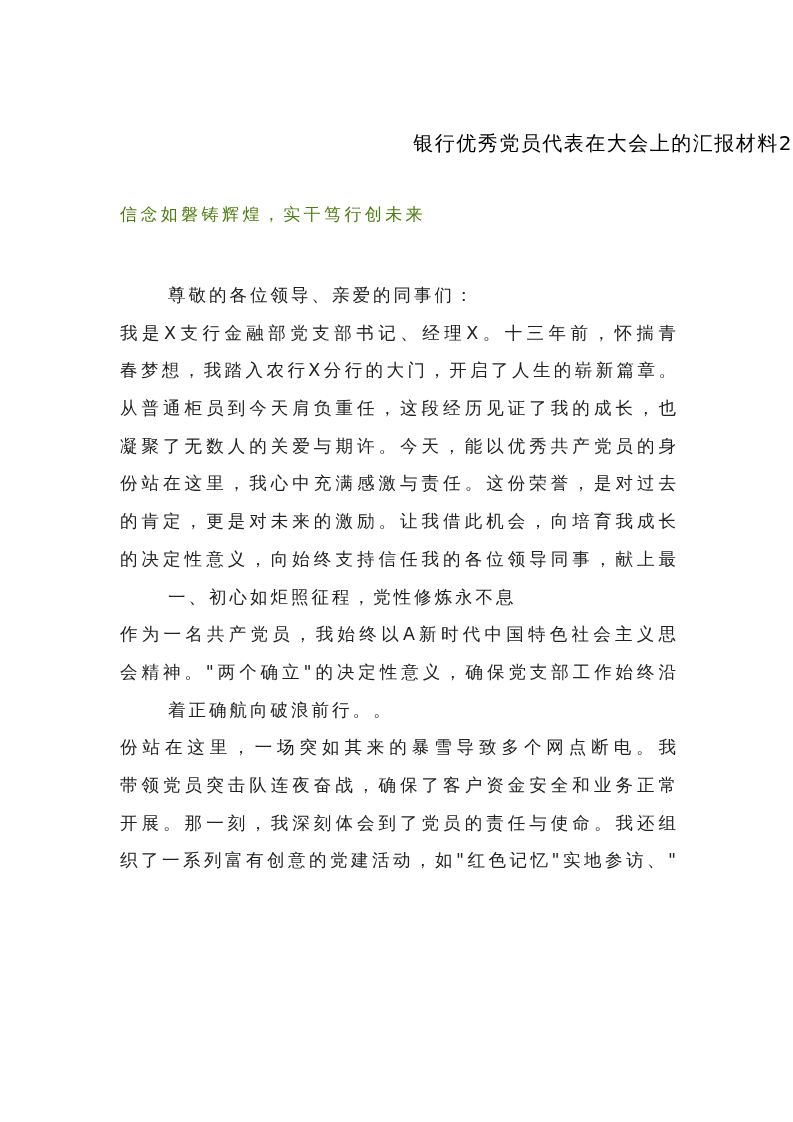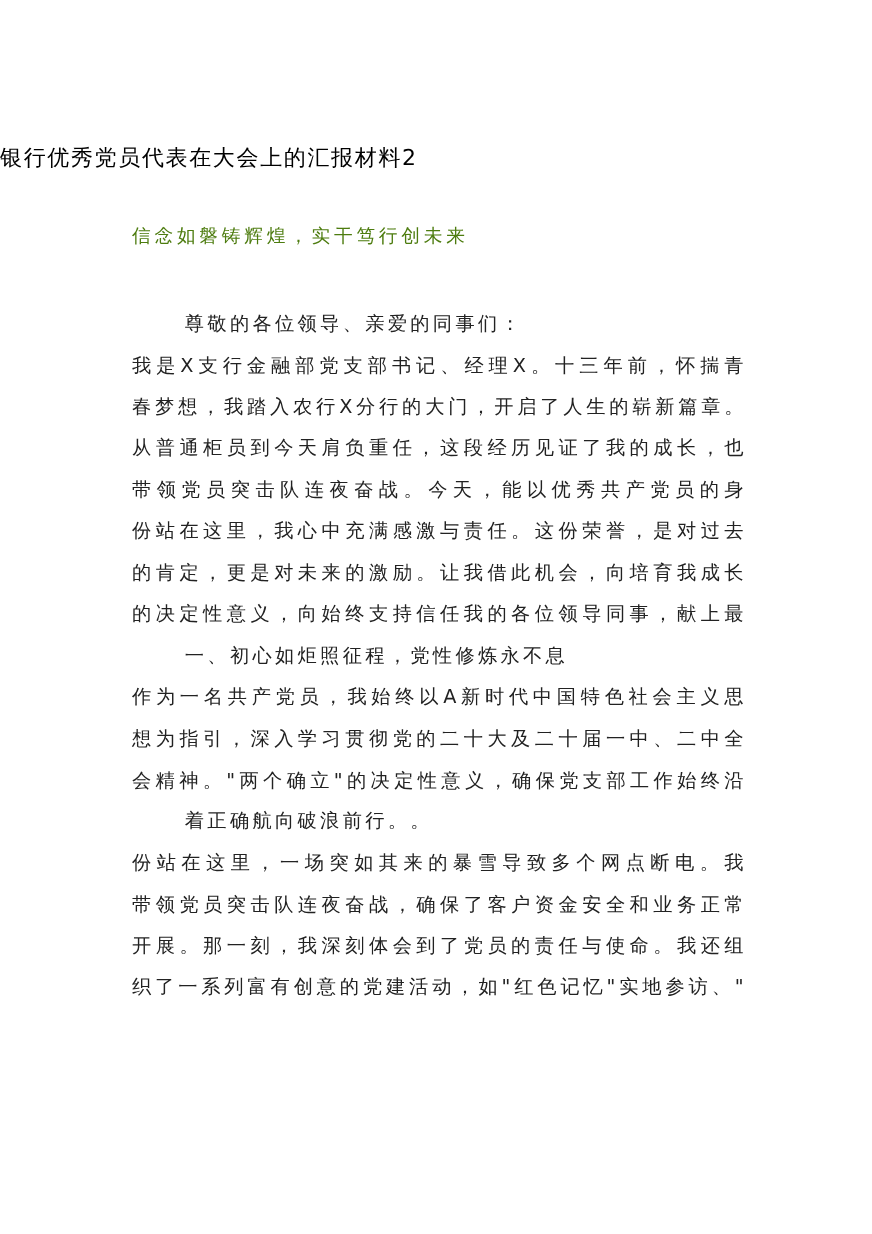--- a/index.html
+++ b/index.html
@@ -1,44 +1,43 @@
 <!DOCTYPE html>
 <html><head>
 <meta charset="utf-8">
 <style>
   html, body { margin:0; padding:0; background:#ffffff; }
   body { width:793px; height:1122px; position:relative; overflow:hidden;
          font-family:"DejaVu Sans", sans-serif; color:#111; }
   .page { position:absolute; left:0; top:0; width:793px; height:1122px; background:#fff; }
-  .title { position:absolute; left:0; width:793px; top:130px; text-align:left;
+  .title { position:absolute; left:0; width:793px; top:130px; text-align:right;
            font-size:20px; letter-spacing:1.5px; color:#000; }
   .subtitle { position:absolute; left:120px; top:203px; font-size:17px; letter-spacing:3.4px; color:#4d7c0f; }
   .body { position:absolute; left:120px; top:280px; width:556px; }
   .line { height:37.7px; line-height:30px; font-size:17.5px; white-space:nowrap;
           text-align:justify; text-align-last:justify; color:#222; }
   .line.last { text-align-last:left; letter-spacing:3px;margin-left:48px; }
 </style>
 </head>
 <body>
 
 <div class="page">
   <div class="title">银行优秀党员代表在大会上的汇报材料2</div>
   <div class="subtitle">信念如磐铸辉煌，实干笃行创未来</div>
   <div class="body">
     <div class="line last">尊敬的各位领导、亲爱的同事们：</div>
     <div class="line">我是X支行金融部党支部书记、经理X。十三年前，怀揣青</div>
     <div class="line">春梦想，我踏入农行X分行的大门，开启了人生的崭新篇章。</div>
     <div class="line">从普通柜员到今天肩负重任，这段经历见证了我的成长，也</div>
-    <div class="line">带领党员突击队连夜奋战。今天，能以优秀共产党员的身</div>
+    <div class="line">凝聚了无数人的关爱与期许。今天，能以优秀共产党员的身</div>
     <div class="line">份站在这里，我心中充满感激与责任。这份荣誉，是对过去</div>
     <div class="line">的肯定，更是对未来的激励。让我借此机会，向培育我成长</div>
     <div class="line">的决定性意义，向始终支持信任我的各位领导同事，献上最</div>
     <div class="line last">一、初心如炬照征程，党性修炼永不息</div>
     <div class="line">作为一名共产党员，我始终以A新时代中国特色社会主义思</div>
-    <div class="line">想为指引，深入学习贯彻党的二十大及二十届一中、二中全</div>
     <div class="line">会精神。"两个确立"的决定性意义，确保党支部工作始终沿</div>
     <div class="line last">着正确航向破浪前行。。</div>
     <div class="line">份站在这里，一场突如其来的暴雪导致多个网点断电。我</div>
     <div class="line">带领党员突击队连夜奋战，确保了客户资金安全和业务正常</div>
     <div class="line">开展。那一刻，我深刻体会到了党员的责任与使命。我还组</div>
     <div class="line">织了一系列富有创意的党建活动，如"红色记忆"实地参访、"</div>
   </div>
 </div>
 
 </body></html>

